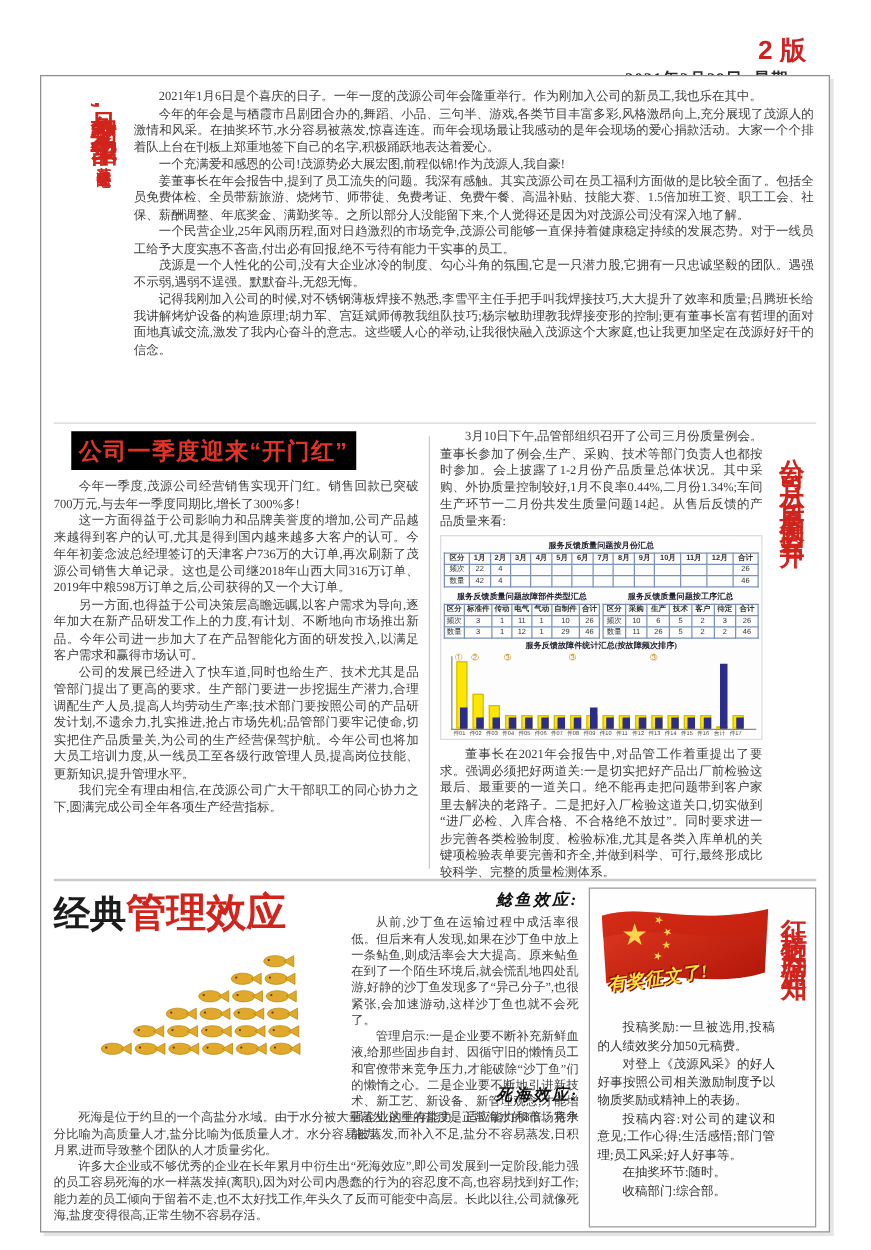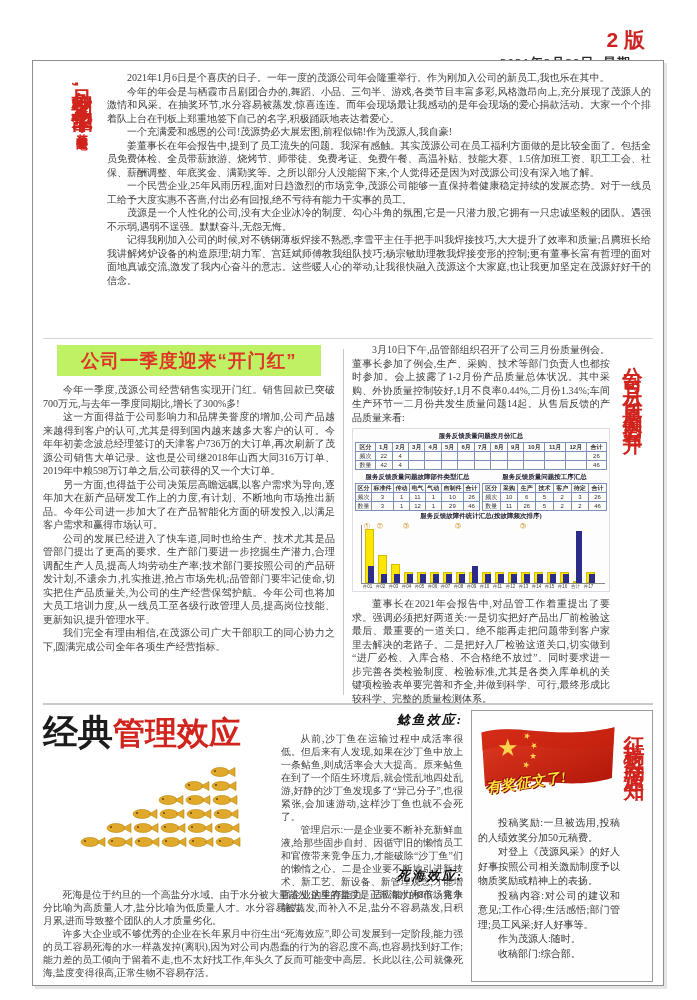--- a/index.html
+++ b/index.html
@@ -24,21 +24,21 @@
   .essay-vert{position:absolute;top:4px;right:4px;height:258px;writing-mode:vertical-rl;
               color:#d0241d;font-family:"Liberation Sans",sans-serif;line-height:1;}
   .essay-vert .big{font-size:21px;font-weight:bold;letter-spacing:2px;}
   .essay-vert .dash{font-size:14px;font-weight:bold;}
   .essay-vert .sub{font-size:11.5px;font-weight:bold;letter-spacing:1px;}
   .essay-body{flex:1;padding:2px 2px 0 10px;}
   
   .hr-thin{border:0;border-top:1px solid #d5d5d5;margin:3px 0 4px;}
   .section-mid{display:flex;height:356px;}
   .mid-left{width:292px;flex:none;}
-  .q1-headline{display:inline-block;margin:2px 0 7px 14px;padding:3px 24px;background:#bef264;
+  .q1-headline{display:inline-block;margin:2px 0 7px 14px;padding:3px 6px;background:#000000;
                color:#e03428;font-size:18.5px;font-weight:bold;letter-spacing:1px;
                font-family:"Liberation Sans",sans-serif;}
   .mid-div{width:1px;background:#c9c9c9;margin:6px 8px 4px 8px;flex:none;}
   .mid-right{width:258px;flex:none;}
   .mid-vert-wrap{flex:1;display:flex;justify-content:flex-end;}
   .quality-vert{writing-mode:vertical-rl;color:#d0241d;font-size:20px;font-weight:bold;
                 letter-spacing:7px;font-family:"Liberation Sans",sans-serif;margin:8px 6px 0 0;height:330px;}
   
   .figure{margin:4px 0 5px;border:1px solid #dcdce4;background:#fdfdfd;padding:2px;}
   .fig-title{font-size:6.5px;text-align:center;font-weight:bold;color:#223;margin:1px 0;}
@@ -57,21 +57,21 @@
   .bar-labels{display:flex;margin-left:6px;}
   .bar-labels span{width:13px;font-size:4.5px;text-align:center;color:#444;overflow:hidden;
                    font-family:"Liberation Sans",sans-serif;}
   
   .hr-thick{border:0;border-top:2px solid #c9c9c9;margin:4px 0 5px;}
   .section-bottom{display:flex;height:272px;}
   .bottom-left{flex:1;padding-right:8px;min-width:0;}
   .bl-top{display:flex;height:152px;}
   .effects-col{width:238px;flex:none;}
   .effects-headline{font-family:"Liberation Sans",sans-serif;font-weight:bold;line-height:1.05;margin-top:4px;}
-  .effects-headline .blk{color:#1c1c1c;font-size:35px;}
+  .effects-headline .blk{color:#1c1c1c;font-size:29px;}
   .effects-headline .red{color:#d0241d;font-size:32px;}
   .fish-graphic{margin-top:10px;}
   .catfish-col{flex:1;min-width:0;}
   .effect-label{font-size:13px;font-weight:bold;font-style:italic;color:#111;letter-spacing:2px;
                 text-indent:0;margin:1px 0 3px;text-align:right;}
   .small-text{font-size:9.8px;line-height:13px;color:#3d3d3d;}
   .deadsea{margin-top:5px;}
   
   .notice-box{width:182px;flex:none;border:1px solid #9a9a9a;padding:5px 4px 5px 6px;box-sizing:border-box;
               display:flex;background:#fffefe;}
@@ -531,21 +531,21 @@
               <use href="#star" transform="translate(64,27) scale(4) rotate(45)"></use>
               <use href="#star" transform="translate(63,39) scale(4) rotate(70)"></use>
               <use href="#star" transform="translate(55,49) scale(4) rotate(90)"></use>
             </svg>
             <span class="flag-slogan">有奖征文了!</span>
           </div>
           <div class="notice-body">
             <p>投稿奖励:一旦被选用,投稿的人绩效奖分加50元稿费。</p>
             <p>对登上《茂源风采》的好人好事按照公司相关激励制度予以物质奖励或精神上的表扬。</p>
             <p>投稿内容:对公司的建议和意见;工作心得;生活感悟;部门管理;员工风采;好人好事等。</p>
-            <p>作为茂源人:随时。</p>
+            <p>在抽奖环节:随时。</p>
             <p>收稿部门:综合部。</p>
           </div>
         </div>
         <div class="notice-title">征稿奖励通知</div>
       </div>
     </div>
 
   </div>
 </div>
 

